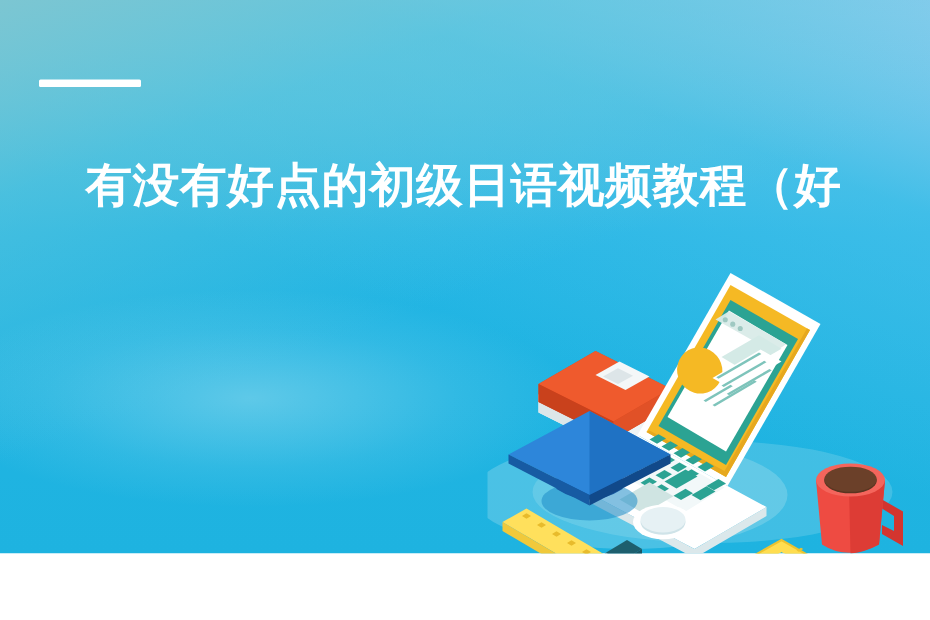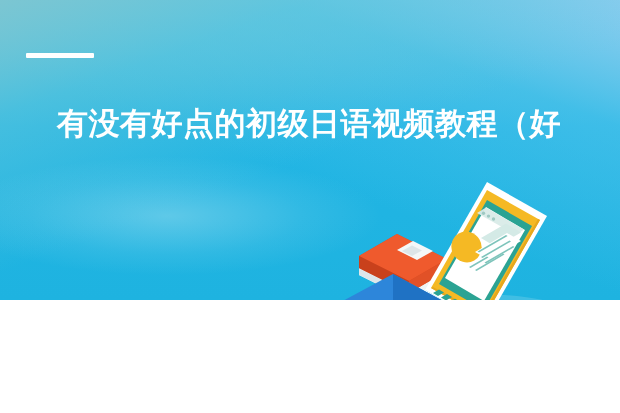--- a/index.html
+++ b/index.html
@@ -3,21 +3,21 @@
 <meta charset="utf-8">
 <style>
   html, body {
     margin: 0;
     padding: 0;
     background: #ffffff;
   }
   #banner {
     position: relative;
     width: 620px;
-    height: 300px;
+    height: 369px;
     overflow: hidden;
     font-family: "Liberation Sans", "DejaVu Sans", sans-serif;
   }
   
   #bg-gradient {
     position: absolute;
     inset: 0;
     background:
       linear-gradient(160deg, rgba(124,198,210,1) 0%, rgba(99,199,219,0.55) 22%, rgba(34,181,228,0.0) 52%),
       linear-gradient(200deg, rgba(139,205,240,1) 0%, rgba(90,198,237,0.5) 24%, rgba(30,179,224,0) 56%),

